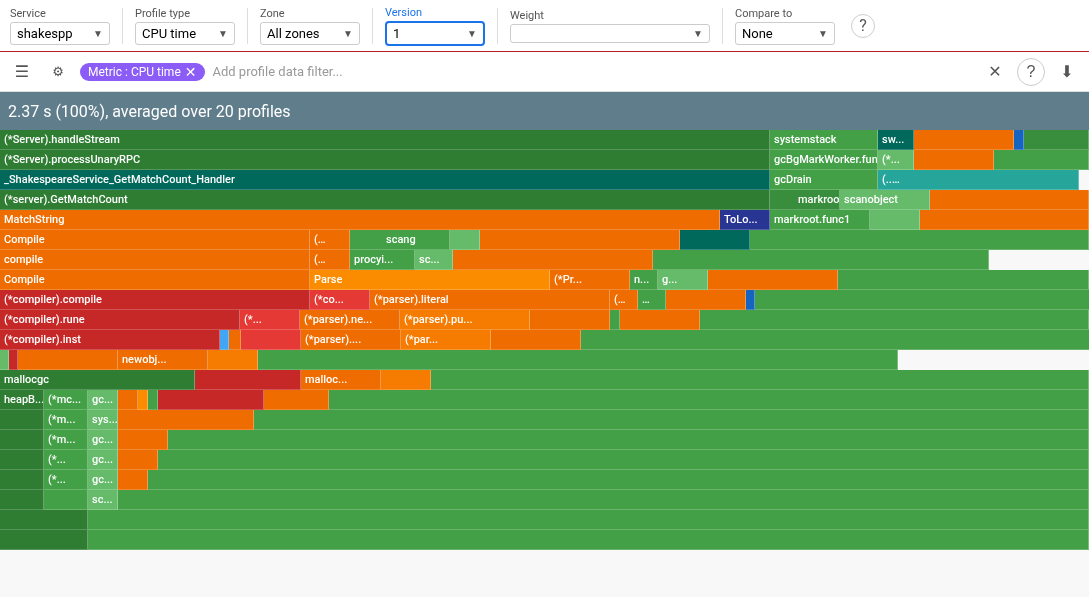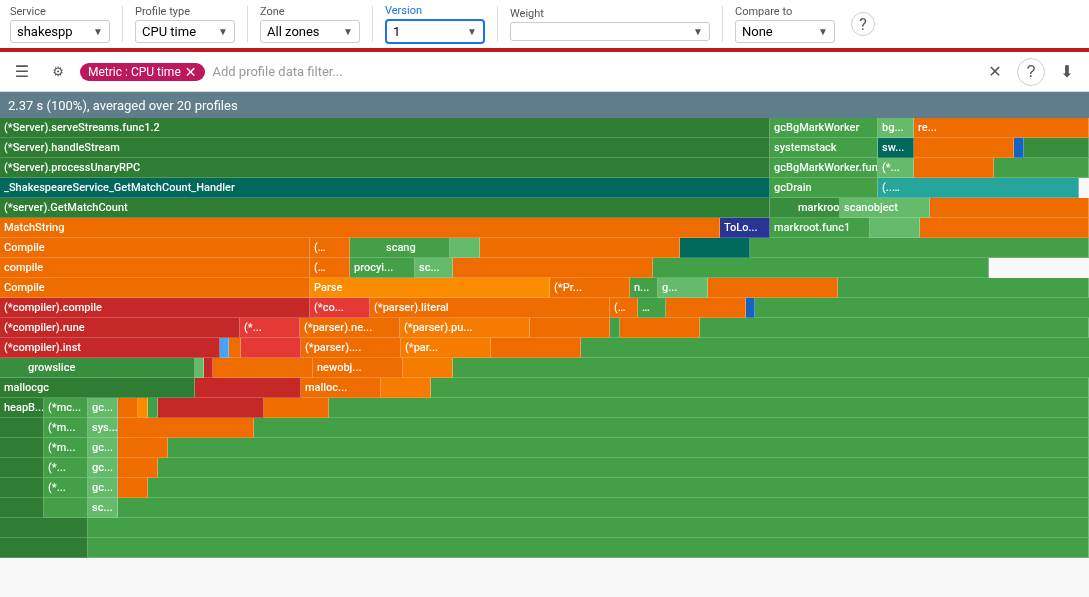--- a/index.html
+++ b/index.html
@@ -3,21 +3,21 @@
   <meta charset="utf-8">
   <style>
     * { box-sizing: border-box; margin: 0; padding: 0; }
     body { font-family: 'Roboto', Arial, sans-serif; font-size: 12px; background: #fff; width: 1089px; height: 597px; overflow: hidden; }
 
     
     .header-toolbar {
       display: flex;
       align-items: center;
       padding: 8px 10px;
-      border-bottom: 4px solid #b91c1c;
+      border-bottom: 1px solid #b91c1c;
       gap: 12px;
       background: #fff;
       height: 52px;
     }
     .dropdown-group {
       display: flex;
       flex-direction: column;
       gap: 2px;
     }
     .dropdown-label {
@@ -53,21 +53,21 @@
       height: 40px;
       gap: 8px;
     }
     .filter-icon-btn {
       display: flex; align-items: center; justify-content: center;
       width: 28px; height: 28px; cursor: pointer; color: #555;
       border: none; background: none; font-size: 16px;
     }
     .chip {
       display: flex; align-items: center;
-      background: #be185d; color: #fff;
+      background: #8b5cf6; color: #fff;
       border-radius: 16px; padding: 2px 8px;
       font-size: 12px; gap: 4px;
     }
     .chip-close { cursor: pointer; font-size: 14px; line-height: 1; }
     .filter-placeholder { color: #999; font-size: 13px; flex: 1; }
     .filter-bar-actions { display: flex; align-items: center; gap: 8px; margin-left: auto; }
     .icon-btn {
       display: flex; align-items: center; justify-content: center;
       width: 28px; height: 28px; cursor: pointer; color: #555;
       border: none; background: none; font-size: 16px; border-radius: 50%;
@@ -77,22 +77,22 @@
     .flamegraph-area {
       background: #f8f8f8;
       position: relative;
       overflow: hidden;
       height: calc(597px - 52px - 40px);
     }
     .summary-bar {
       background: #607d8b;
       color: #fff;
       padding: 3px 8px;
-      font-size: 13px;
-      height: 26px;
+      font-size: 16px;
+      height: 38px;
       display: flex; align-items: center;
     }
     .flame-container {
       position: relative;
       width: 1089px;
       overflow: hidden;
     }
     .flame-row {
       display: flex;
       height: 20px;
@@ -215,26 +215,20 @@
     <button class="icon-btn" style="border:1px solid #ccc; border-radius:50%;">?</button>
     <button class="icon-btn">⬇</button>
   </div>
 </div>
 
 <div class="flamegraph-area">
   <div class="summary-bar">
     <span>2.37 s (100%), averaged over 20 profiles</span>
   </div>
   <div class="flame-container" id="flame-container">
-  <div class="flame-row">
-        <div class="flame-block c-green-dark" style="width: 770px; min-width: 770px; max-width: 770px;">(*Server).serveStreams.func1.2</div>
-        <div class="flame-block c-green" style="width: 108px; min-width: 108px; max-width: 108px;">gcBgMarkWorker</div>
-        <div class="flame-block c-green-light" style="width: 36px; min-width: 36px; max-width: 36px;">bg...</div>
-        <div class="flame-block c-orange" style="width: 175px; min-width: 175px; max-width: 175px;">re...</div>
-      </div>
       <div class="flame-row">
         <div class="flame-block c-green-dark" style="width: 770px; min-width: 770px; max-width: 770px;">(*Server).handleStream</div>
         <div class="flame-block c-green" style="width: 108px; min-width: 108px; max-width: 108px;">systemstack</div>
         <div class="flame-block c-teal" style="width: 36px; min-width: 36px; max-width: 36px;">sw...</div>
         <div class="flame-block c-orange" style="width: 100px; min-width: 100px; max-width: 100px;"></div>
         <div class="flame-block c-blue" style="width: 10px; min-width: 10px; max-width: 10px;"></div>
         <div class="flame-block c-green-med" style="width: 65px; min-width: 65px; max-width: 65px;"></div>
       </div>
       <div class="flame-row">
         <div class="flame-block c-green-dark" style="width: 770px; min-width: 770px; max-width: 770px;">(*Server).processUnaryRPC</div>
@@ -311,21 +305,20 @@
         <div class="flame-block c-red" style="width: 220px; min-width: 220px; max-width: 220px;">(*compiler).inst</div>
         <div class="flame-block c-blue-med" style="width: 8px; min-width: 8px; max-width: 8px;"></div>
         <div class="flame-block c-orange" style="width: 12px; min-width: 12px; max-width: 12px;"></div>
         <div class="flame-block c-red-light" style="width: 60px; min-width: 60px; max-width: 60px;"></div>
         <div class="flame-block c-orange" style="width: 100px; min-width: 100px; max-width: 100px;">(*parser)....</div>
         <div class="flame-block c-orange-med" style="width: 90px; min-width: 90px; max-width: 90px;">(*par...</div>
         <div class="flame-block c-orange" style="width: 90px; min-width: 90px; max-width: 90px;"></div>
         <div class="flame-block c-green" style="width: 509px; min-width: 509px; max-width: 509px;"></div>
       </div>
       <div class="flame-row">
-        <div class="flame-block c-green-med" style="width: 195px; min-width: 195px; max-width: 195px;">growslice</div>
         <div class="flame-block c-green-light" style="width: 8px; min-width: 8px; max-width: 8px;"></div>
         <div class="flame-block c-red" style="width: 6px; min-width: 6px; max-width: 6px;"></div>
         <div class="flame-block c-orange" style="width: 100px; min-width: 100px; max-width: 100px;"></div>
         <div class="flame-block c-orange" style="width: 90px; min-width: 90px; max-width: 90px;">newobj...</div>
         <div class="flame-block c-orange-med" style="width: 50px; min-width: 50px; max-width: 50px;"></div>
         <div class="flame-block c-green" style="width: 640px; min-width: 640px; max-width: 640px;"></div>
       </div>
       <div class="flame-row">
         <div class="flame-block c-green-dark" style="width: 195px; min-width: 195px; max-width: 195px;">mallocgc</div>
         <div class="flame-block c-red" style="width: 106px; min-width: 106px; max-width: 106px;"></div>

